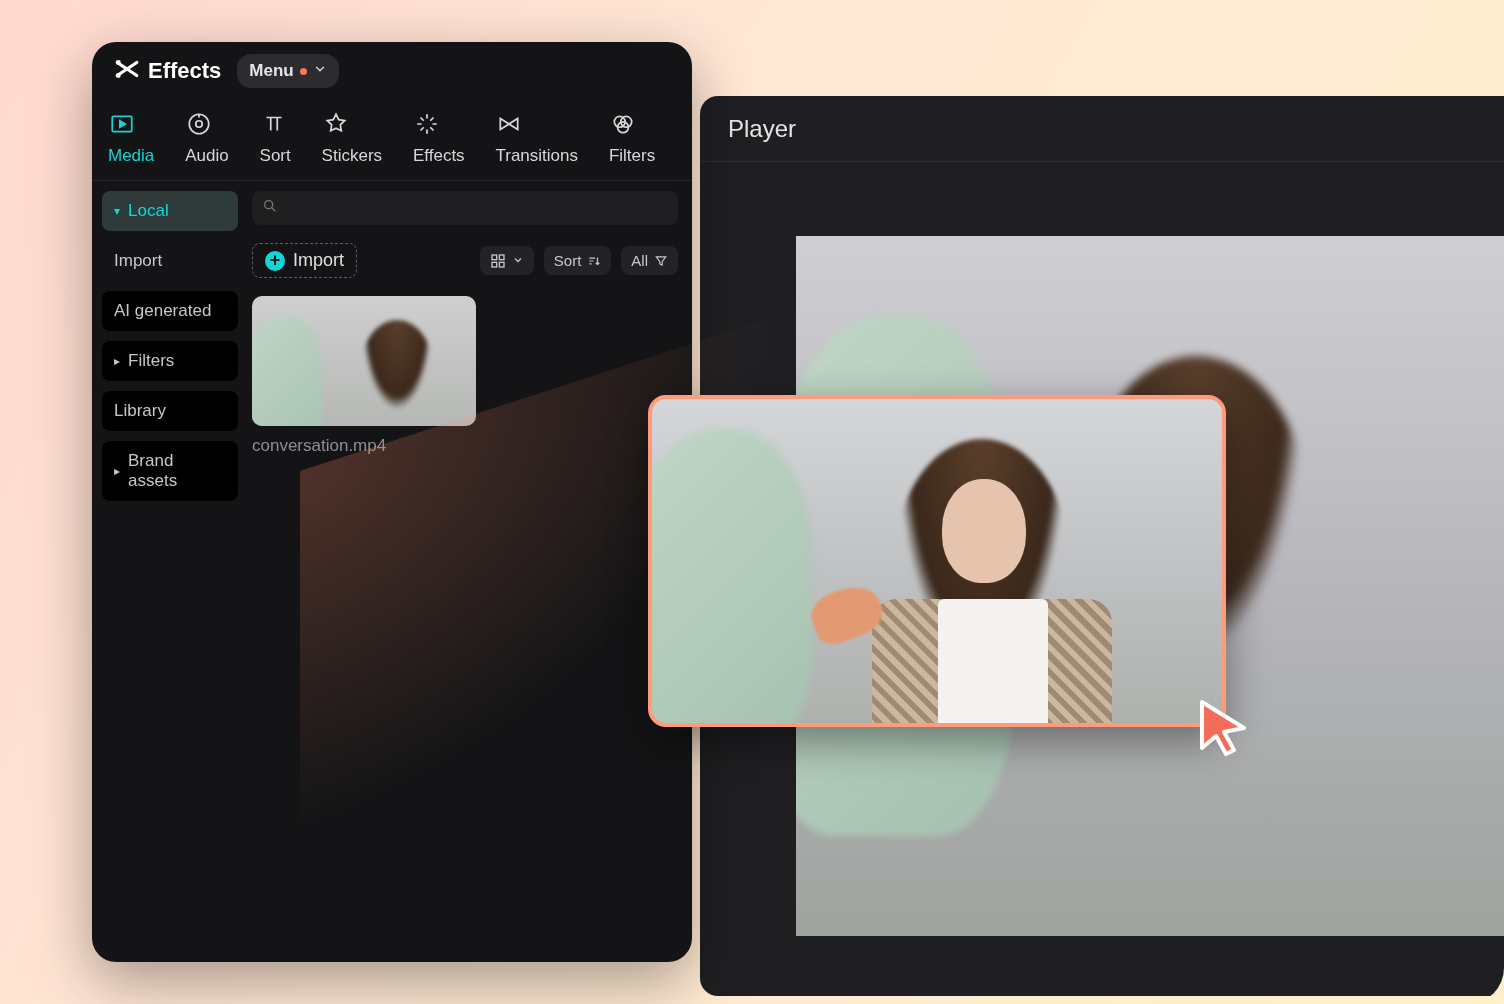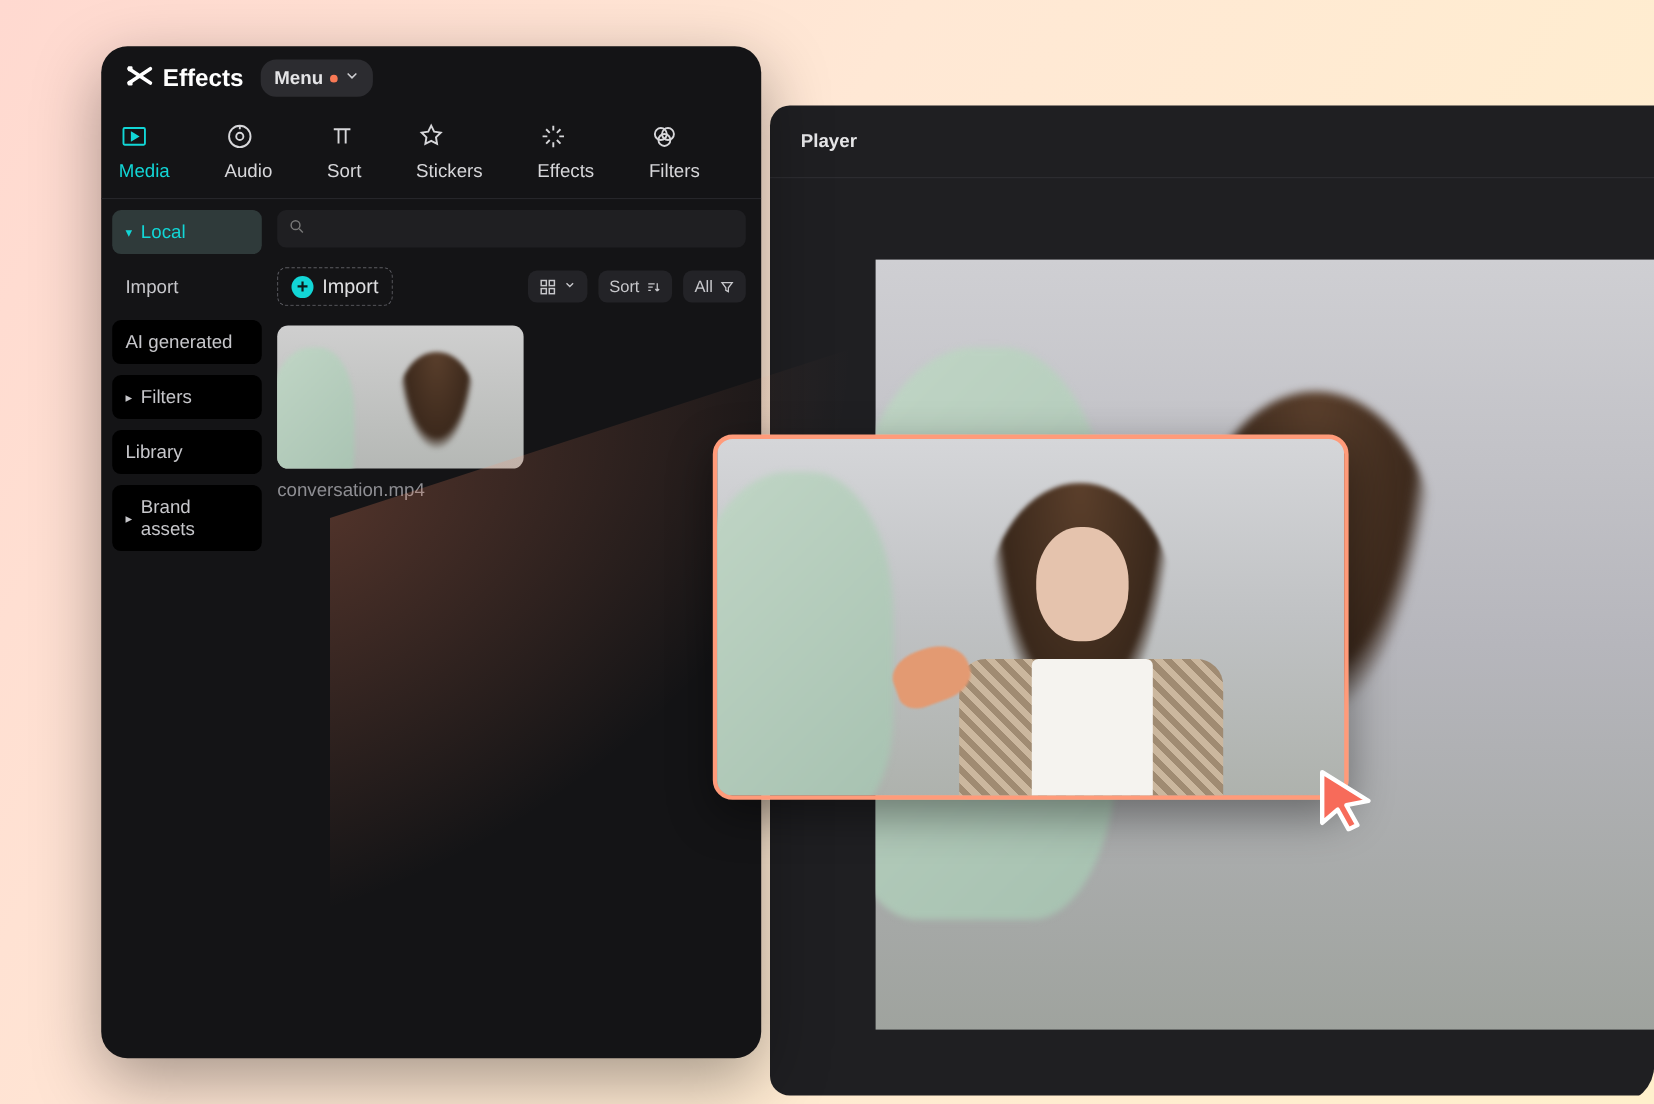--- a/index.html
+++ b/index.html
@@ -27,21 +27,21 @@
       border-radius: 18px;
       overflow: hidden;
     }
     .player-header {
       height: 66px;
       display: flex;
       align-items: center;
       padding: 0 28px;
       border-bottom: 1px solid #2e2e32;
     }
-    .player-title { color: #e6e6e8; font-size: 17px; font-weight: 700; }
+    .player-title { color: #e6e6e8; font-size: 24px; font-weight: 400; }
     .player-viewport {
       position: absolute;
       left: 96px;
       top: 140px;
       width: 780px;
       height: 700px;
       background: linear-gradient(180deg, #cfcfd3 0%, #b6b6bc 50%, #9fa39e 100%);
       overflow: hidden;
     }
     .player-viewport::before {
@@ -310,20 +310,28 @@
         </span>
         <span>Stickers</span>
       </div>
       <div class="tool-tab">
         <span class="tool-icon">
           <svg viewBox="0 0 24 24" width="26" height="26">
               <path d="M12 3v4M12 17v4M3 12h4M17 12h4M6 6l3 3M15 15l3 3M6 18l3-3M15 9l3-3"></path>
             </svg>
         </span>
         <span>Effects</span>
+      </div>
+      <div class="tool-tab">
+        <span class="tool-icon">
+          <svg viewBox="0 0 24 24" width="26" height="26">
+              <path d="M4 7l8 5-8 5zM20 7l-8 5 8 5z"></path>
+            </svg>
+        </span>
+        <span>Transitions</span>
       </div>
       <div class="tool-tab">
         <span class="tool-icon">
           <svg viewBox="0 0 24 24" width="26" height="26">
               <circle cx="9" cy="10" r="5"></circle>
               <circle cx="15" cy="10" r="5"></circle>
               <circle cx="12" cy="15" r="5"></circle>
             </svg>
         </span>
         <span>Filters</span>

